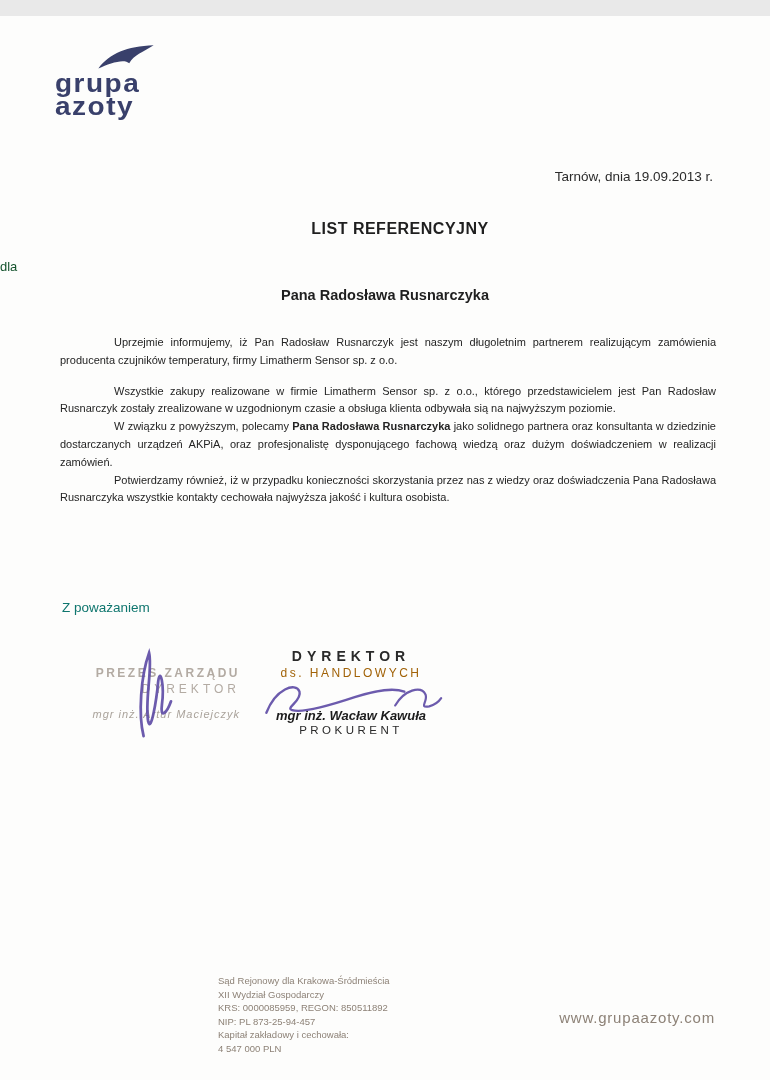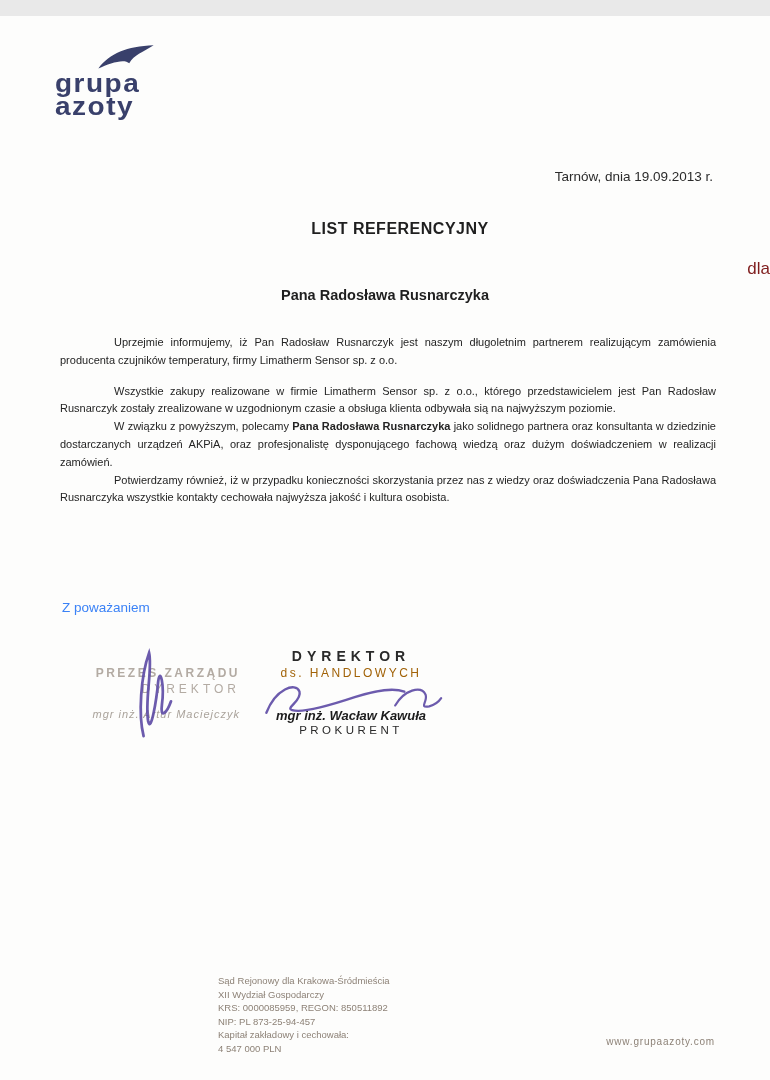--- a/index.html
+++ b/index.html
@@ -15,31 +15,31 @@
   .logo .bird{display:block;margin-left:42px;margin-bottom:2px;}
   .logo .wordmark{
     font-weight:bold;font-size:28px;line-height:23px;letter-spacing:1.5px;
     color:#39406b;text-transform:lowercase;transform:scaleY(0.92);transform-origin:top left;
   }
 
   
   .date-line{position:absolute;top:153px;right:57px;font-size:13.5px;color:#2b2b2b;text-align:center;}
   .title{position:absolute;left:15px;top:204px;width:100%;text-align:center;
     font-size:16px;font-weight:bold;letter-spacing:0.5px;color:#1f1f1f;}
-  .subtitle{position:absolute;left:0;top:243px;width:100%;text-align:right;font-size:17px;color:#7f1d1d;}
+  .subtitle{position:absolute;left:0;top:243px;width:100%;text-align:left;font-size:13px;color:#14532d;}
   .recipient{position:absolute;left:0;top:271px;width:100%;text-align:center;
     font-size:14.5px;font-weight:bold;color:#1f1f1f;}
 
   
   .body{position:absolute;left:60px;top:318px;width:656px;
     font-size:11px;line-height:17.8px;text-align:justify;color:#242424;}
   .body p{margin:0;text-indent:54px;}
   .body p.gap-after{margin-bottom:13px;}
   .body b{font-weight:bold;}
-  .closing{position:absolute;left:62px;top:584px;font-size:13.5px;color:#3b82f6;}
+  .closing{position:absolute;left:62px;top:584px;font-size:13.5px;color:#0f766e;}
 
   
   .sig-left{position:absolute;left:60px;top:650px;width:180px;text-align:right;color:#b3aba3;}
   .sig-left .stamp1{font-size:12px;font-weight:bold;letter-spacing:2.5px;}
   .sig-left .stamp2{font-size:12px;letter-spacing:4px;margin-top:2px;}
   .sig-left .stamp3{font-size:11px;font-style:italic;letter-spacing:1px;margin-top:12px;color:#aaa39b;}
   .sig-left .scrawl{position:absolute;left:58px;top:-22px;pointer-events:none;}
 
   .sig-right{position:absolute;left:256px;top:632px;width:190px;text-align:center;color:#2e2e2e;}
   .sig-right .t1{font-size:14px;font-weight:bold;letter-spacing:5px;color:#2a2a2a;}
@@ -47,21 +47,21 @@
   .sig-right .scrawl{display:block;margin:-4px auto -14px;}
   .sig-right .name{font-size:13px;font-weight:bold;font-style:italic;color:#1c1c1c;}
   .sig-right .role{font-size:11.5px;letter-spacing:3.5px;margin-top:1px;color:#2a2a2a;}
 
   
   .footer-col{position:absolute;font-size:9.5px;line-height:13.5px;color:#8d8277;}
   .f-col1{left:58px;top:948px;}
   .f-col2{left:218px;top:958px;}
   .f-col1 .bold{font-weight:bold;}
   .f-col1 .spacer{height:8px;}
-  .website{position:absolute;right:55px;top:1020px;font-size:10px;
+  .website{position:absolute;right:55px;top:993px;font-size:15px;
     letter-spacing:0.8px;color:#8d8277;}
 </style>
 </head>
 <body>
 
 <div class="page">
 
   <div class="logo">
     <svg class="bird" width="58" height="27" viewBox="0 0 90 42">
       <path d="M2,38 C20,14 46,4 88,2 C70,14 58,16 50,30 C42,22 20,30 2,38 Z" fill="#39406b"></path>

